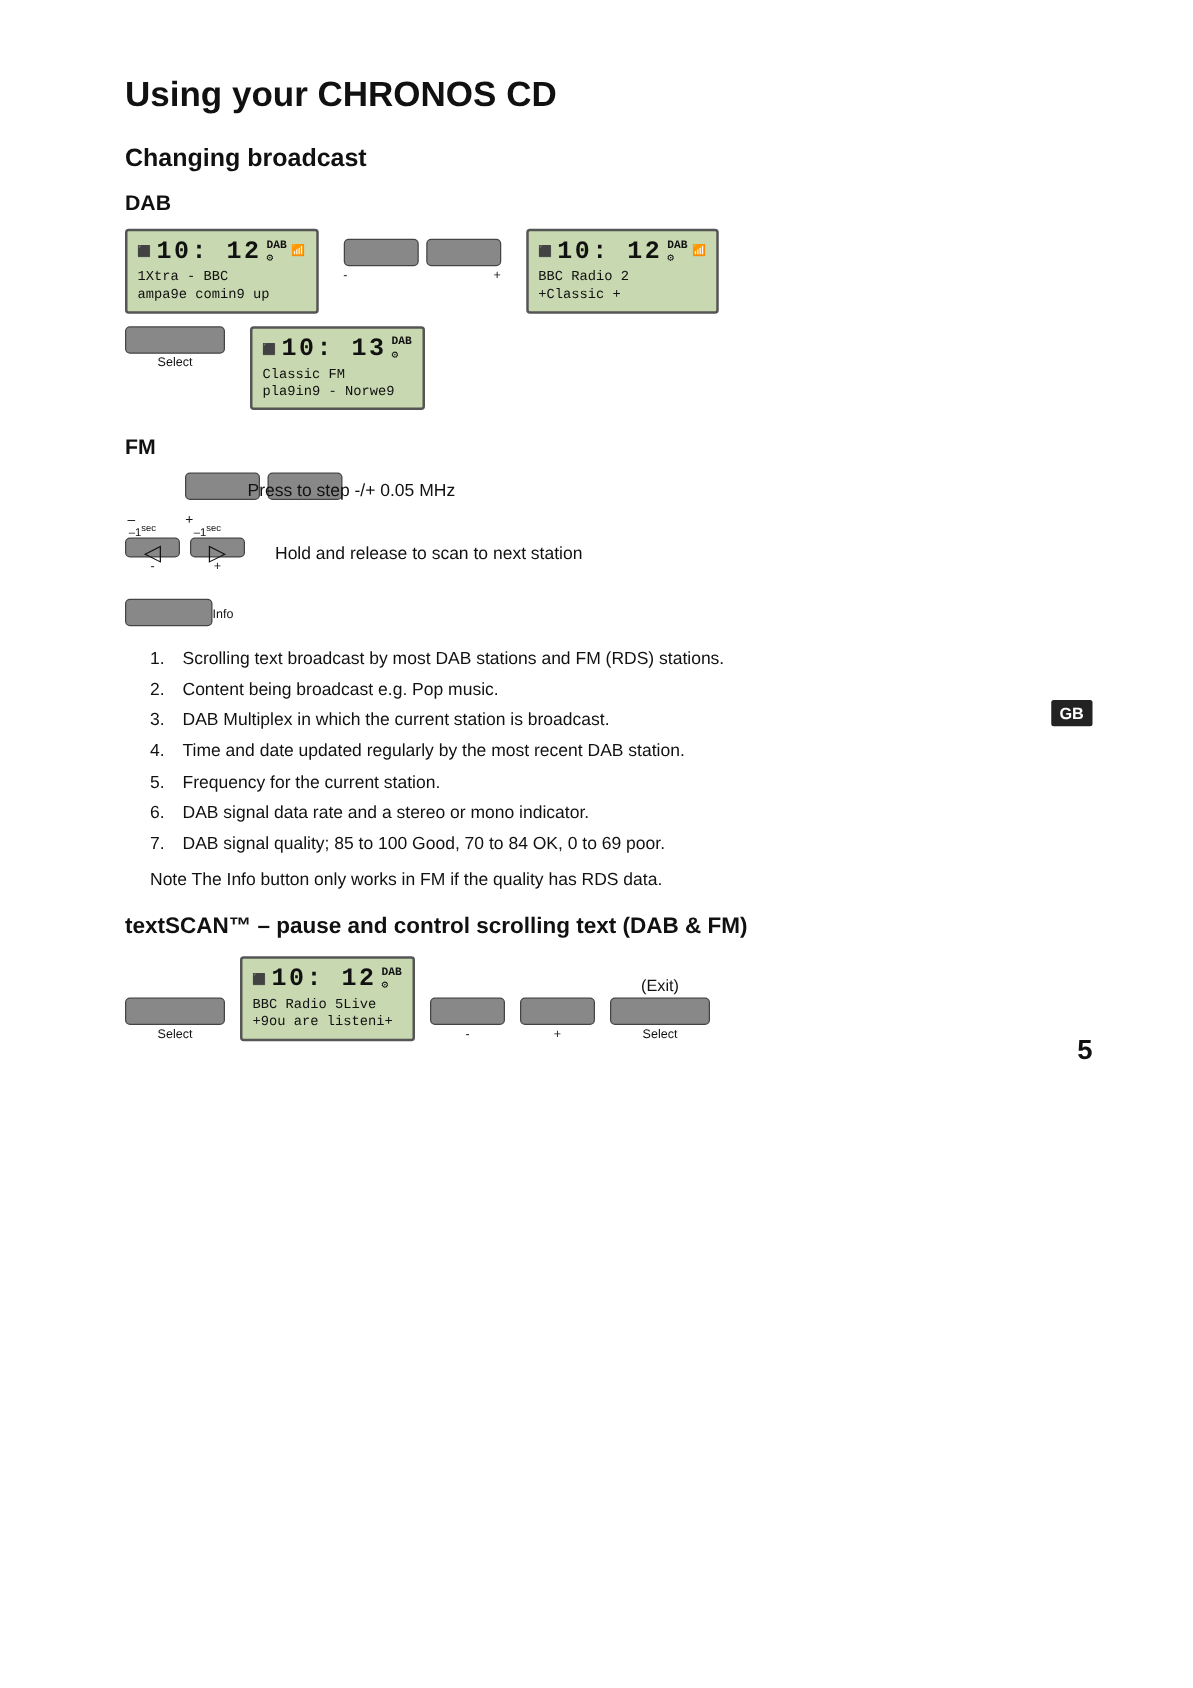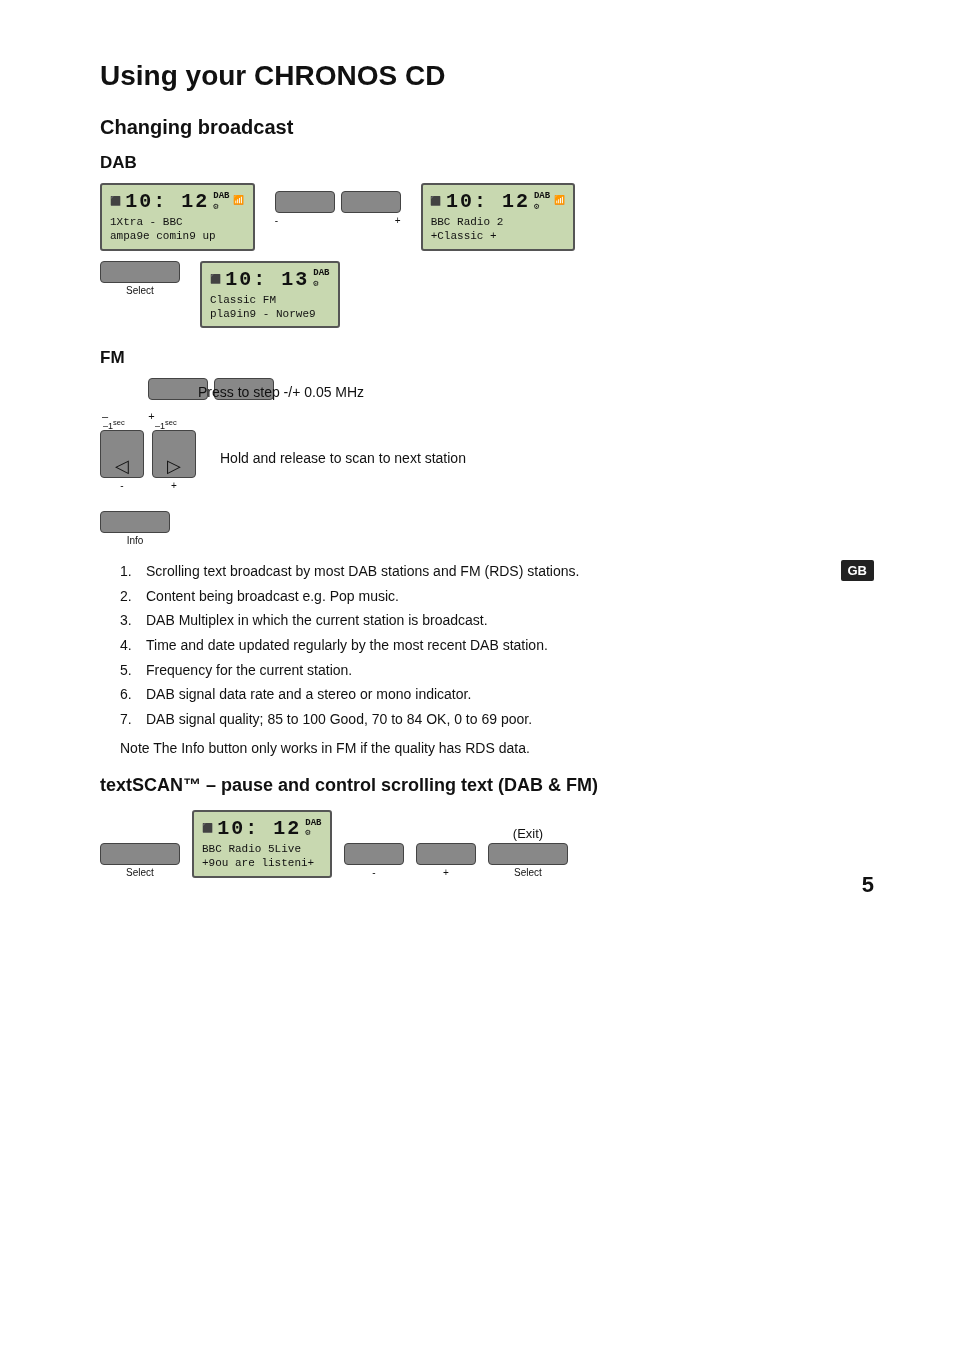--- a/index.html
+++ b/index.html
@@ -80,26 +80,26 @@
     .btn-wide {
       width: 80px;
       height: 22px;
     }
     .btn-medium {
       width: 60px;
       height: 22px;
     }
     .btn-arrow {
       width: 44px;
-      height: 48px;
+      height: 16px;
       background: #888;
       border: 1.5px solid #444;
       border-radius: 4px;
       display: inline-flex;
-      align-items: flex-end;
+      align-items: flex-start;
       justify-content: center;
       font-size: 16px;
       position: relative;
     }
     .btn-label-below {
       font-size: 10px;
       text-align: left;
       margin-top: 2px;
       display: block;
     }
@@ -150,21 +150,20 @@
 
     
     .info-section {
       display: flex;
       align-items: flex-start;
       gap: 16px;
       margin-bottom: 16px;
     }
     .info-btn-container {
       display: flex;
-      flex-direction: column;
       align-items: center;
     }
     .info-label {
       font-size: 10px;
       text-align: center;
       margin-top: 2px;
     }
     .info-title {
       font-size: 21px;
       font-weight: bold;

